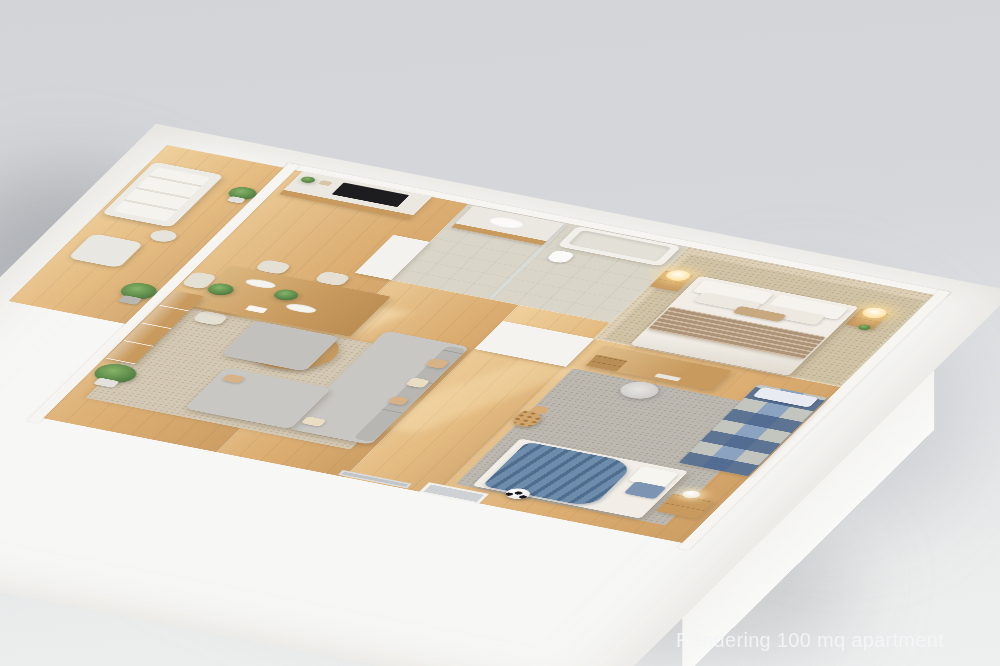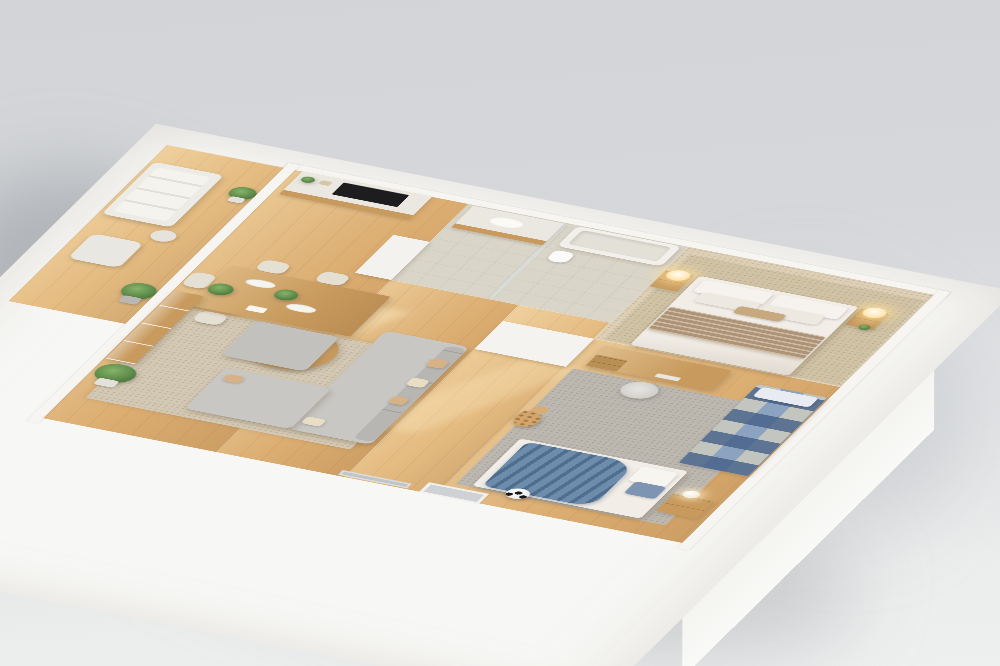--- a/index.html
+++ b/index.html
@@ -238,13 +238,14 @@
     </div>
     <div class="wz" style="left:700px;top:0px">
       <div class="wall wallbright" style="left:0px;top:-150px;width:620px;height:150px"></div>
     </div>
     <div class="wz" style="left:636px;top:470px">
       <div class="wall" style="left: 0px; top: -30px; width: 114px; height: 30px; background-color: rgb(200, 154, 94);"></div>
     </div>
 
   </div>
 
+  <div id="caption" style="right: 56px; top: 629px; position: absolute; color: rgba(243, 245, 246, 0.92);">Rendering 100 mq apartment</div>
 </div>
 
 </body></html>

